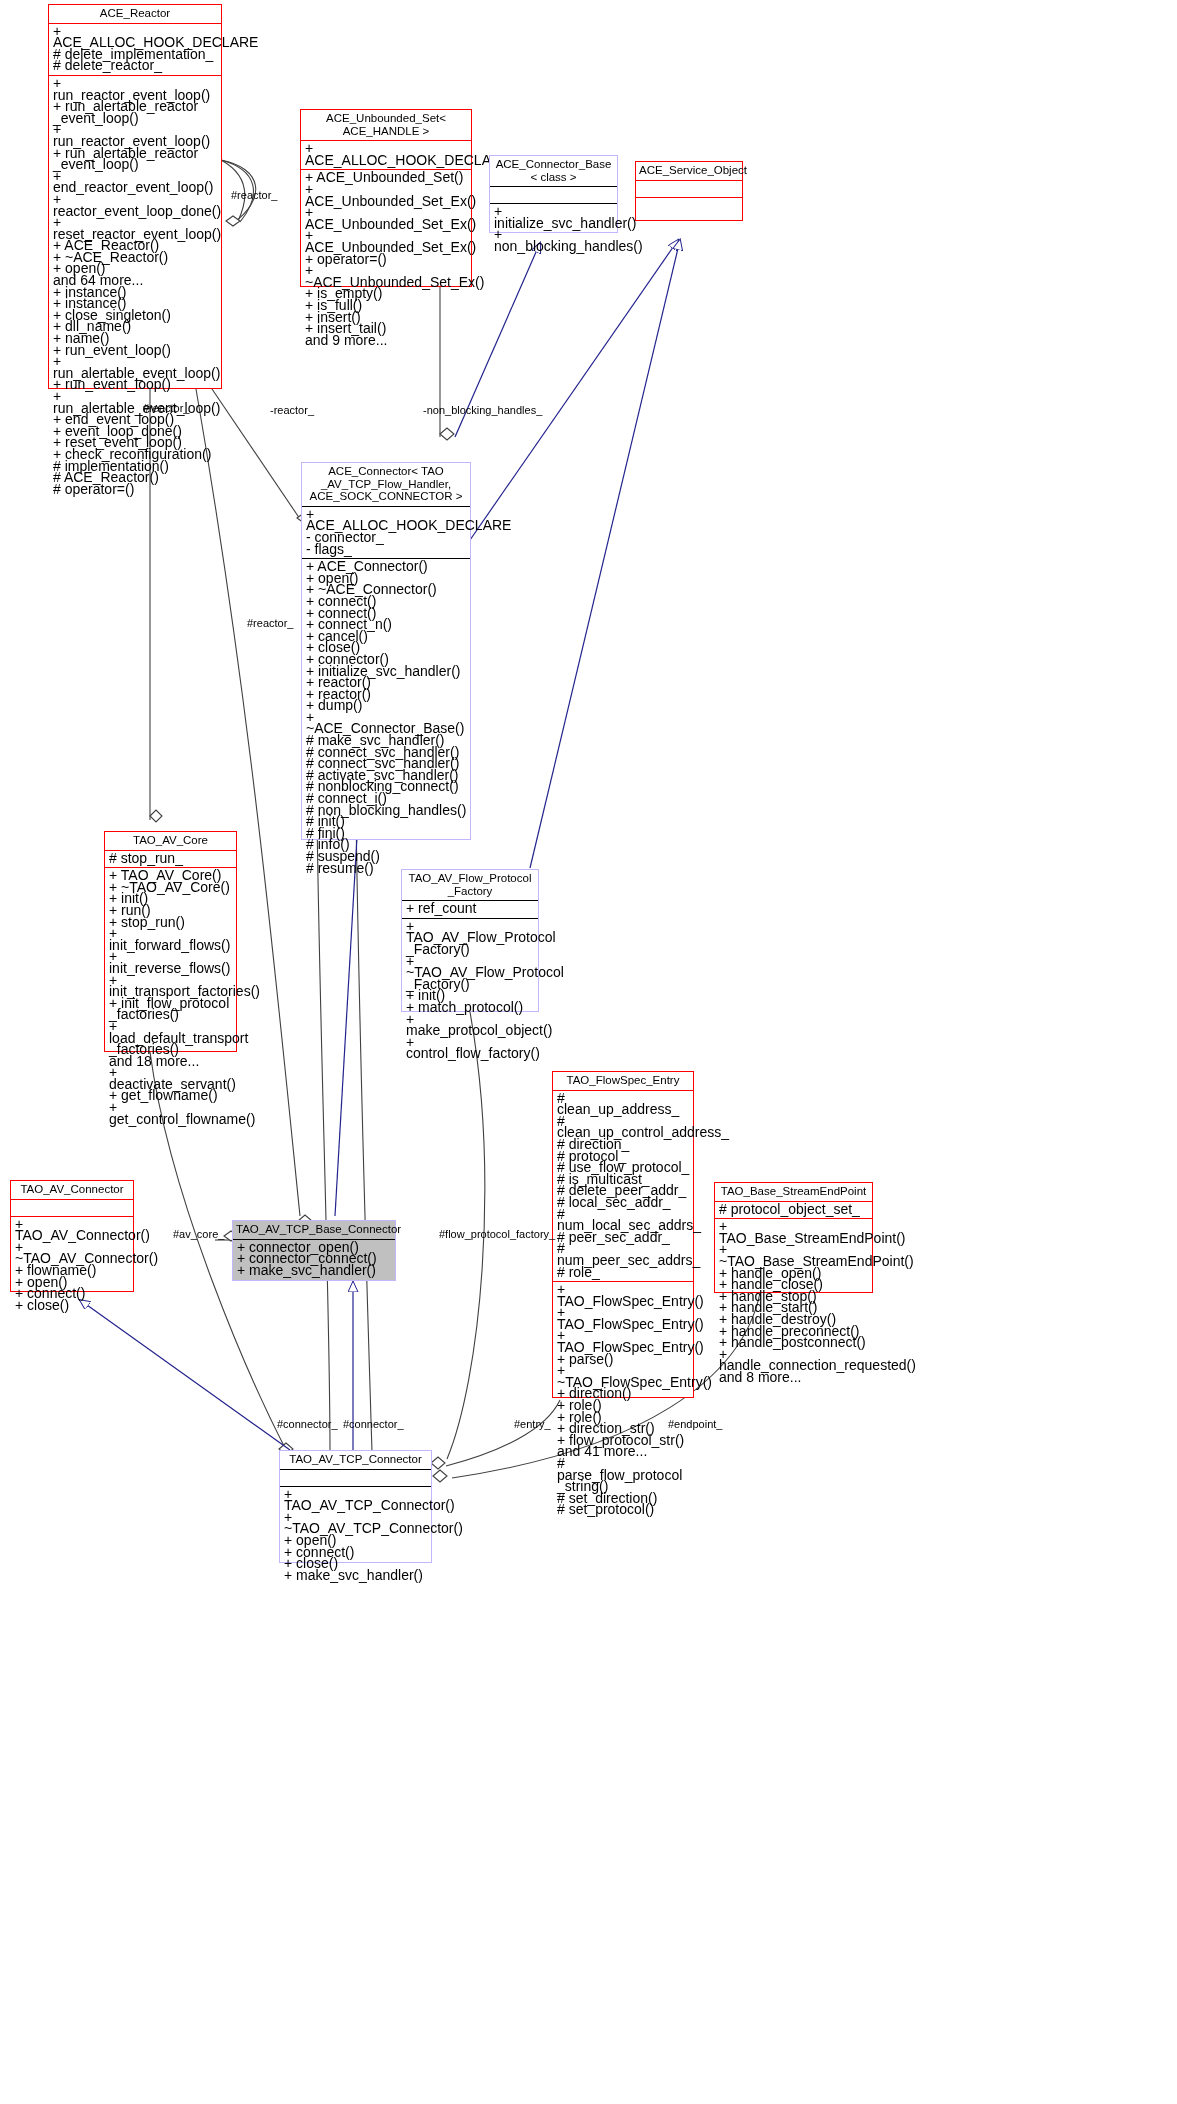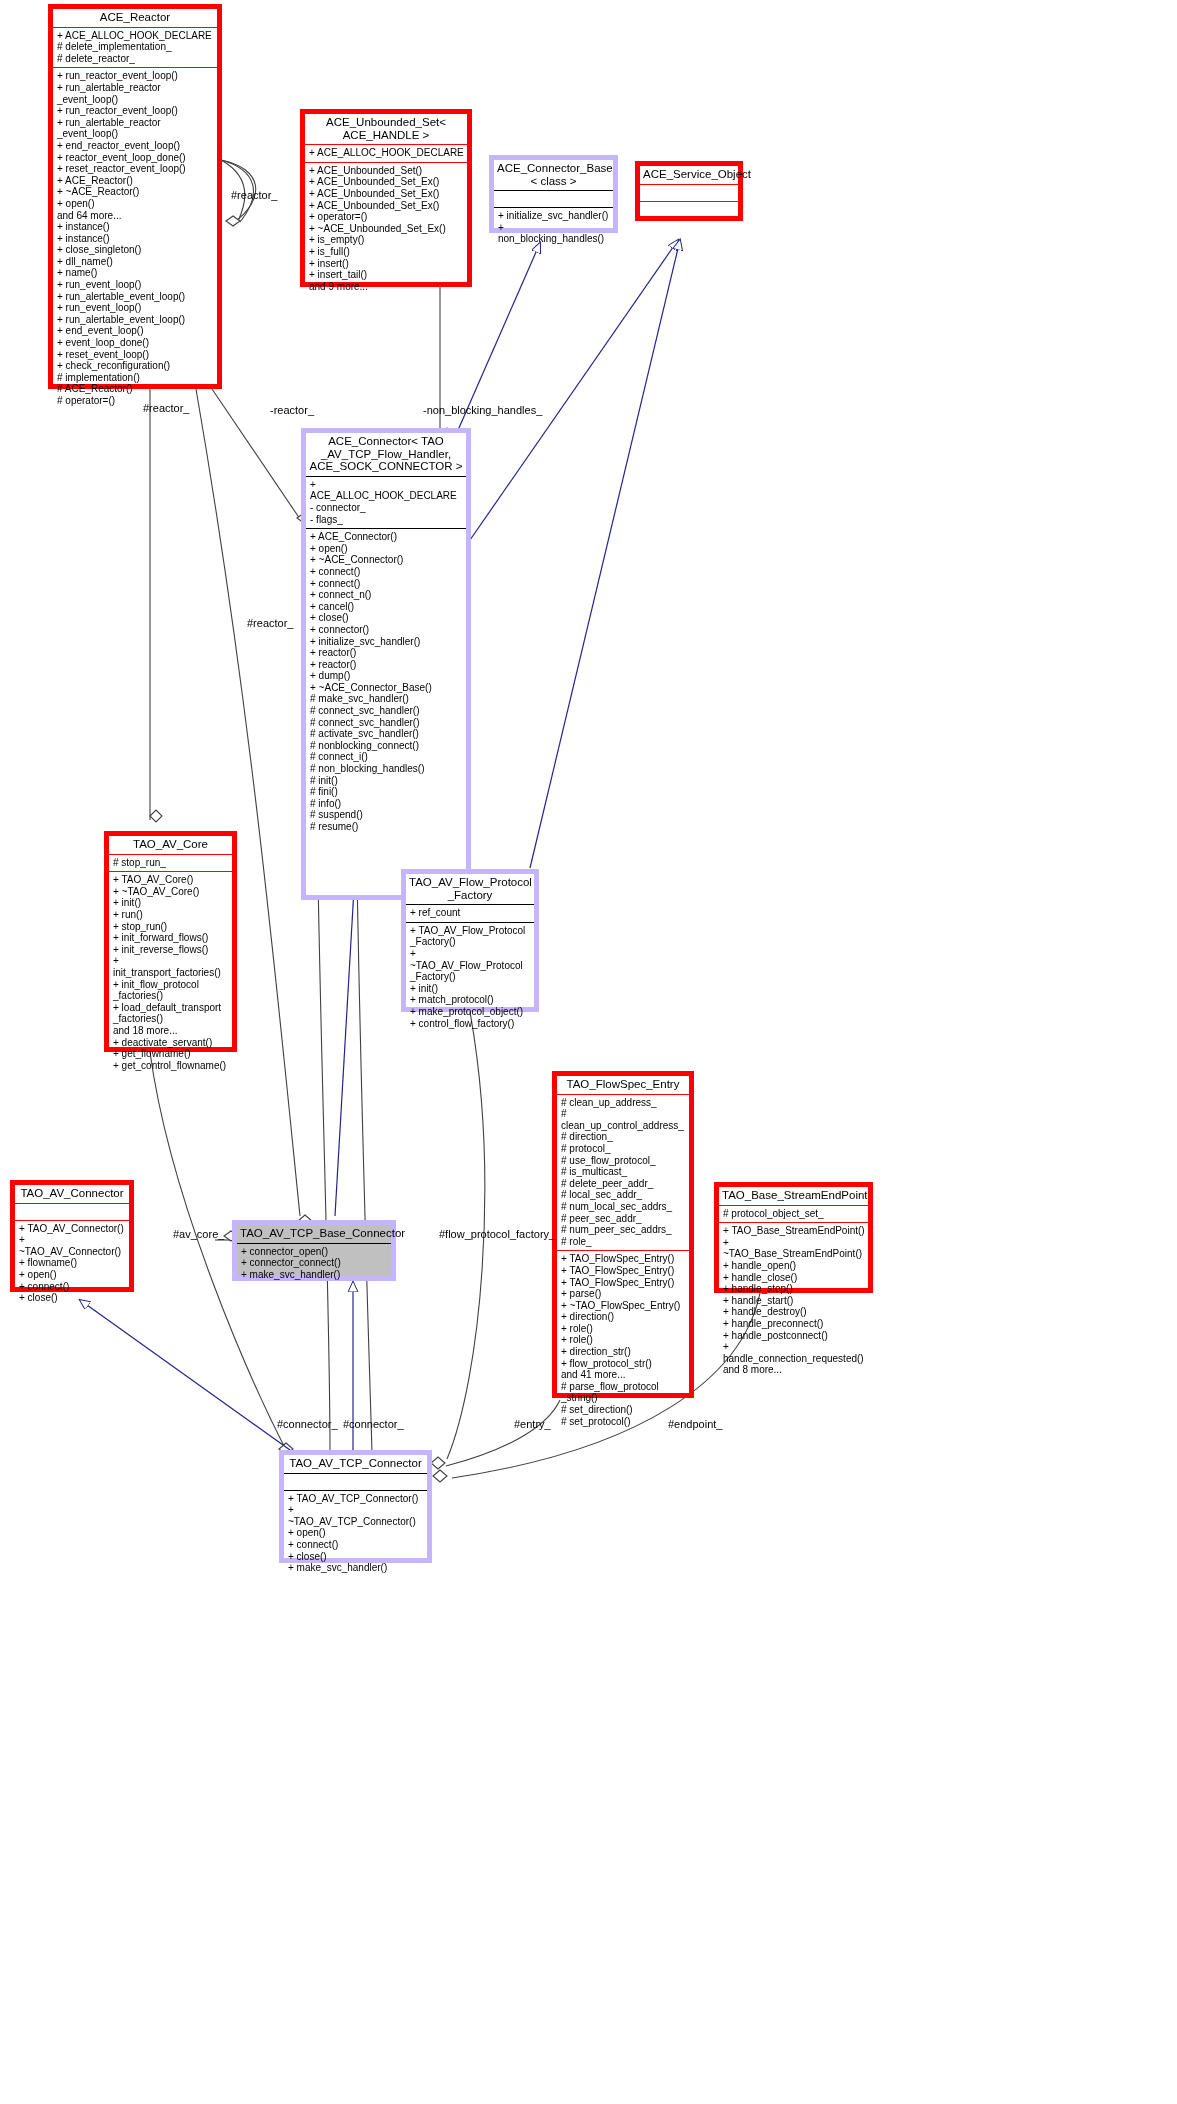--- a/index.html
+++ b/index.html
@@ -9,38 +9,38 @@
     -webkit-font-smoothing:none;
   }
   #canvas{position:absolute;left:0;top:0;width:1177px;height:2104px;}
   svg.edges{position:absolute;left:0;top:0;width:1177px;height:2104px;pointer-events:none;}
 
   
   .cls{
     position:absolute;
     box-sizing:border-box;
     background:#ffffff;
-    border:5px solid #c4b5fd;
+    border:1px solid #c4b5fd;
     z-index:5;
   }
   .cls.red{border-color:#ff0000;}
   .cls.gray{background:#c0c0c0;}
   .cls .title{
     text-align:center;
     font-size:11.5px;
     line-height:12.6px;
     padding:2px 3px 3px 3px;
     color:#000;
     white-space:pre-line;
   }
   .cls .sep{height:1px;background:#000;}
   .cls.red .sep{background:#ff0000;}
   .cls .attrs,.cls .ops{
     padding:2px 3px 3px 4px;
-    font-size:10px;
+    font-size:14px;
     line-height:11.6px;
     color:#000;
   }
   .cls .attrs div,.cls .ops div{white-space:pre-line;}
   .cls .empty{height:11px;}
 
   
   .elabel{
     position:absolute;
     font-size:11px;
@@ -205,21 +205,21 @@
     <div class="sep"></div>
     <div class="attrs">
       <div class="empty"></div>
     </div>
     <div class="sep"></div>
     <div class="ops">
       <div class="empty"></div>
     </div>
   </div>
 
-  <div class="cls" style="left:301px;top:428px;width:170px;height:472px;">
+  <div class="cls" style="left:301px;top:462px;width:170px;height:378px;">
     <div class="title">ACE_Connector&lt; TAO
 _AV_TCP_Flow_Handler,
 ACE_SOCK_CONNECTOR &gt;</div>
     <div class="sep"></div>
     <div class="attrs">
       <div>+ ACE_ALLOC_HOOK_DECLARE</div>
       <div>- connector_</div>
       <div>- flags_</div>
     </div>
     <div class="sep"></div>

